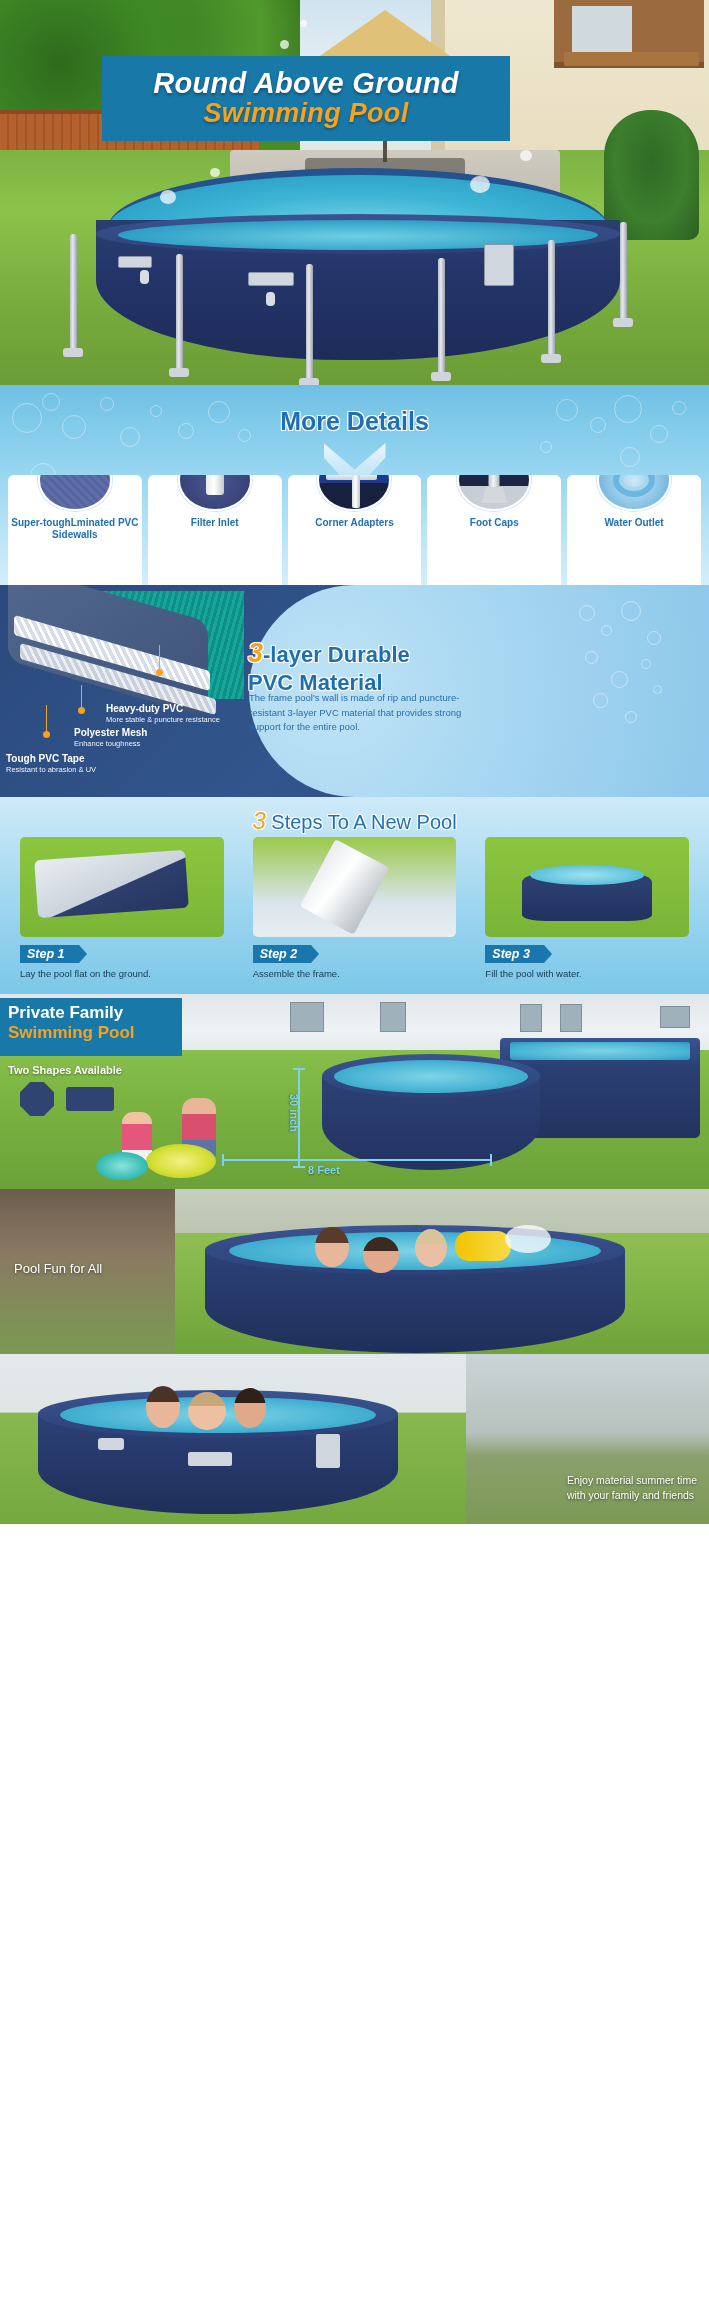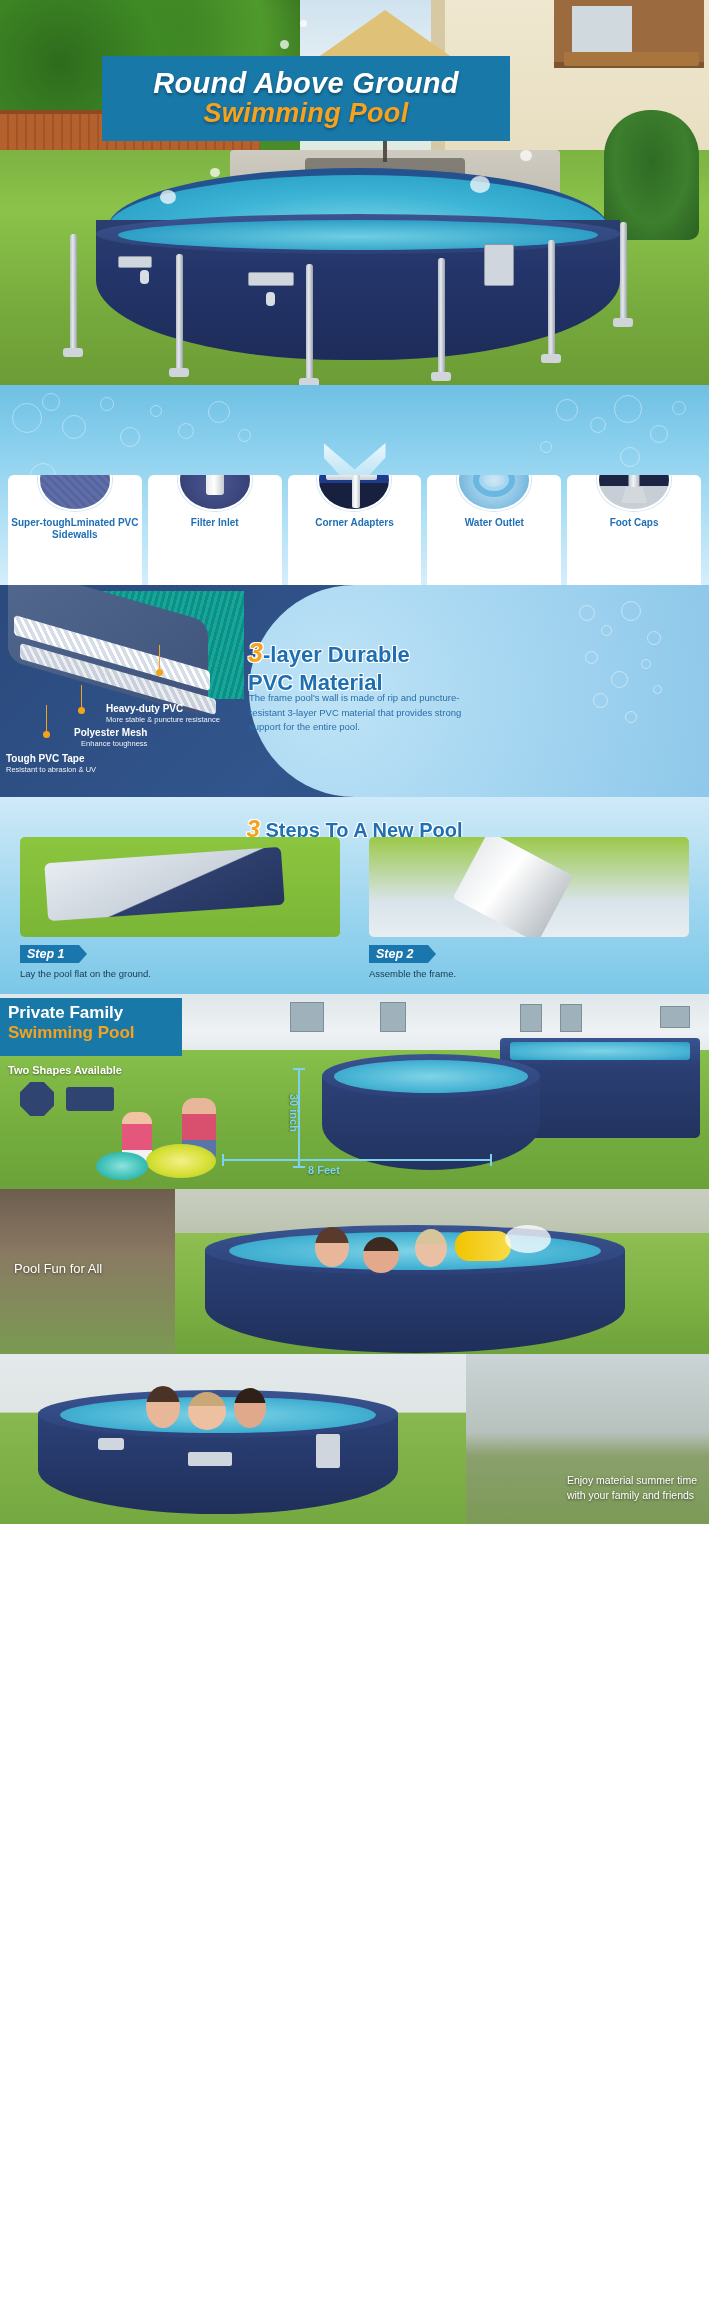--- a/index.html
+++ b/index.html
@@ -253,22 +253,22 @@
   .callout .t{ font-size:10px; font-weight:bold; line-height:1.2; }
   .callout .s{ font-size:7.5px; line-height:1.25; opacity:.92; }
 
   
   .steps{
     position:relative; width:709px; height:197px;
     background: linear-gradient(180deg,#cfeaf8 0%, #9ed6ef 55%, #7bc7e8 100%);
     overflow:hidden;
   }
   .steps-title{
-    position:absolute; left:0; right:0; top:18px; text-align:center;
-    font-size:20px; font-weight:bold; color:#1f6fb5;
+    position:absolute; left:0; right:0; top:10px; text-align:center;
+    font-size:20px; font-weight:normal; color:#1f6fb5;
     text-shadow: 1px 1px 0 #ffffff, -1px -1px 0 #ffffff, 1px -1px 0 #ffffff, -1px 1px 0 #ffffff;
   }
   .steps-title .num{ color:#f5a21c; font-size:24px; font-style:italic; }
   .step-row{ position:absolute; left:20px; right:20px; top:40px; display:flex; gap:29px; }
   .step{ flex:1; }
   .step-photo{
     width:100%; height:100px; border-radius:5px; overflow:hidden; position:relative;
   }
   .sp1{ background: linear-gradient(180deg,#8cc63f 0%, #7ab536 100%); }
   .sp1:before{
@@ -545,20 +545,21 @@
       <span class="bub" style="left:238px;top:44px;width:13px;height:13px;"></span>
       <span class="bub" style="left:30px;top:78px;width:26px;height:26px;"></span>
       <span class="bub" style="left:556px;top:14px;width:22px;height:22px;"></span>
       <span class="bub" style="left:590px;top:32px;width:16px;height:16px;"></span>
       <span class="bub" style="left:614px;top:10px;width:28px;height:28px;"></span>
       <span class="bub" style="left:650px;top:40px;width:18px;height:18px;"></span>
       <span class="bub" style="left:672px;top:16px;width:14px;height:14px;"></span>
       <span class="bub" style="left:540px;top:56px;width:12px;height:12px;"></span>
       <span class="bub" style="left:620px;top:62px;width:20px;height:20px;"></span>
     </div>
+    <div class="details-title">More Details</div>
     <div class="chevron"></div>
 
     <div class="cards">
       <div class="card">
         <div class="card-photo ph-wall"></div>
         <div class="card-cap">Super-toughLminated PVC Sidewalls</div>
       </div>
       <div class="card">
         <div class="card-photo ph-filter">
           <span class="ph-pipe"></span>
@@ -566,31 +567,31 @@
         <div class="card-cap">Filter Inlet</div>
       </div>
       <div class="card">
         <div class="card-photo ph-corner">
           <span class="ph-tpipe-h"></span>
             <span class="ph-tpipe-v"></span>
         </div>
         <div class="card-cap">Corner Adapters</div>
       </div>
       <div class="card">
-        <div class="card-photo ph-outlet">
-          <span class="ph-coil"></span>
-        </div>
-        <div class="card-cap">Water Outlet</div>
-      </div>
-      <div class="card">
         <div class="card-photo ph-foot">
           <span class="ph-cap-pole"></span>
             <span class="ph-cap"></span>
         </div>
         <div class="card-cap">Foot Caps</div>
+      </div>
+      <div class="card">
+        <div class="card-photo ph-outlet">
+          <span class="ph-coil"></span>
+        </div>
+        <div class="card-cap">Water Outlet</div>
       </div>
     </div>
   </section>
 
   <section class="pvc">
     <div class="pvc-right">
       <div class="pvc-right-drops">
         <span class="bub" style="left:330px;top:20px;width:16px;height:16px;border-color:rgba(255,255,255,.9);"></span>
         <span class="bub" style="left:352px;top:40px;width:11px;height:11px;border-color:rgba(255,255,255,.9);"></span>
         <span class="bub" style="left:372px;top:16px;width:20px;height:20px;border-color:rgba(255,255,255,.9);"></span>
@@ -615,21 +616,21 @@
       <div class="dot" style="left:78px;top:122px;"></div>
       <div class="lead" style="left:81px;top:100px;height:24px;"></div>
       <div class="dot" style="left:156px;top:84px;"></div>
       <div class="lead" style="left:159px;top:60px;height:26px;"></div>
     </div>
 
     <div class="callout" style="left:106px;top:118px;">
       <div class="t">Heavy-duty PVC</div>
       <div class="s">More stable &amp; puncture resistance</div>
     </div>
-    <div class="callout" style="left:74px;top:142px;text-align:right;">
+    <div class="callout" style="left:74px;top:142px;">
       <div class="t">Polyester Mesh</div>
       <div class="s">Enhance toughness</div>
     </div>
     <div class="callout" style="left:6px;top:168px;">
       <div class="t">Tough PVC Tape</div>
       <div class="s">Resistant to abrasion &amp; UV</div>
     </div>
 
     <div class="pvc-title">
       <span class="num">3</span><span>-layer Durable</span><br>
@@ -646,20 +647,25 @@
     <div class="step-row">
       <div class="step">
         <div class="step-photo sp1"></div>
         <div class="step-badge">Step 1</div>
         <div class="step-cap">Lay the pool flat on the ground.</div>
       </div>
       <div class="step">
         <div class="step-photo sp2"></div>
         <div class="step-badge">Step 2</div>
         <div class="step-cap">Assemble the frame.</div>
+      </div>
+      <div class="step">
+        <div class="step-photo sp3"></div>
+        <div class="step-badge">Step 3</div>
+        <div class="step-cap">Fill the pool with water.</div>
       </div>
     </div>
   </section>
 
   <section class="family">
     <div class="fam-house">
       <div class="fam-win" style="left:150px;top:10px;width:26px;height:26px;"></div>
       <div class="fam-win" style="left:290px;top:8px;width:34px;height:30px;"></div>
       <div class="fam-win" style="left:380px;top:8px;width:26px;height:30px;"></div>
       <div class="fam-win" style="left:520px;top:10px;width:22px;height:28px;"></div>

